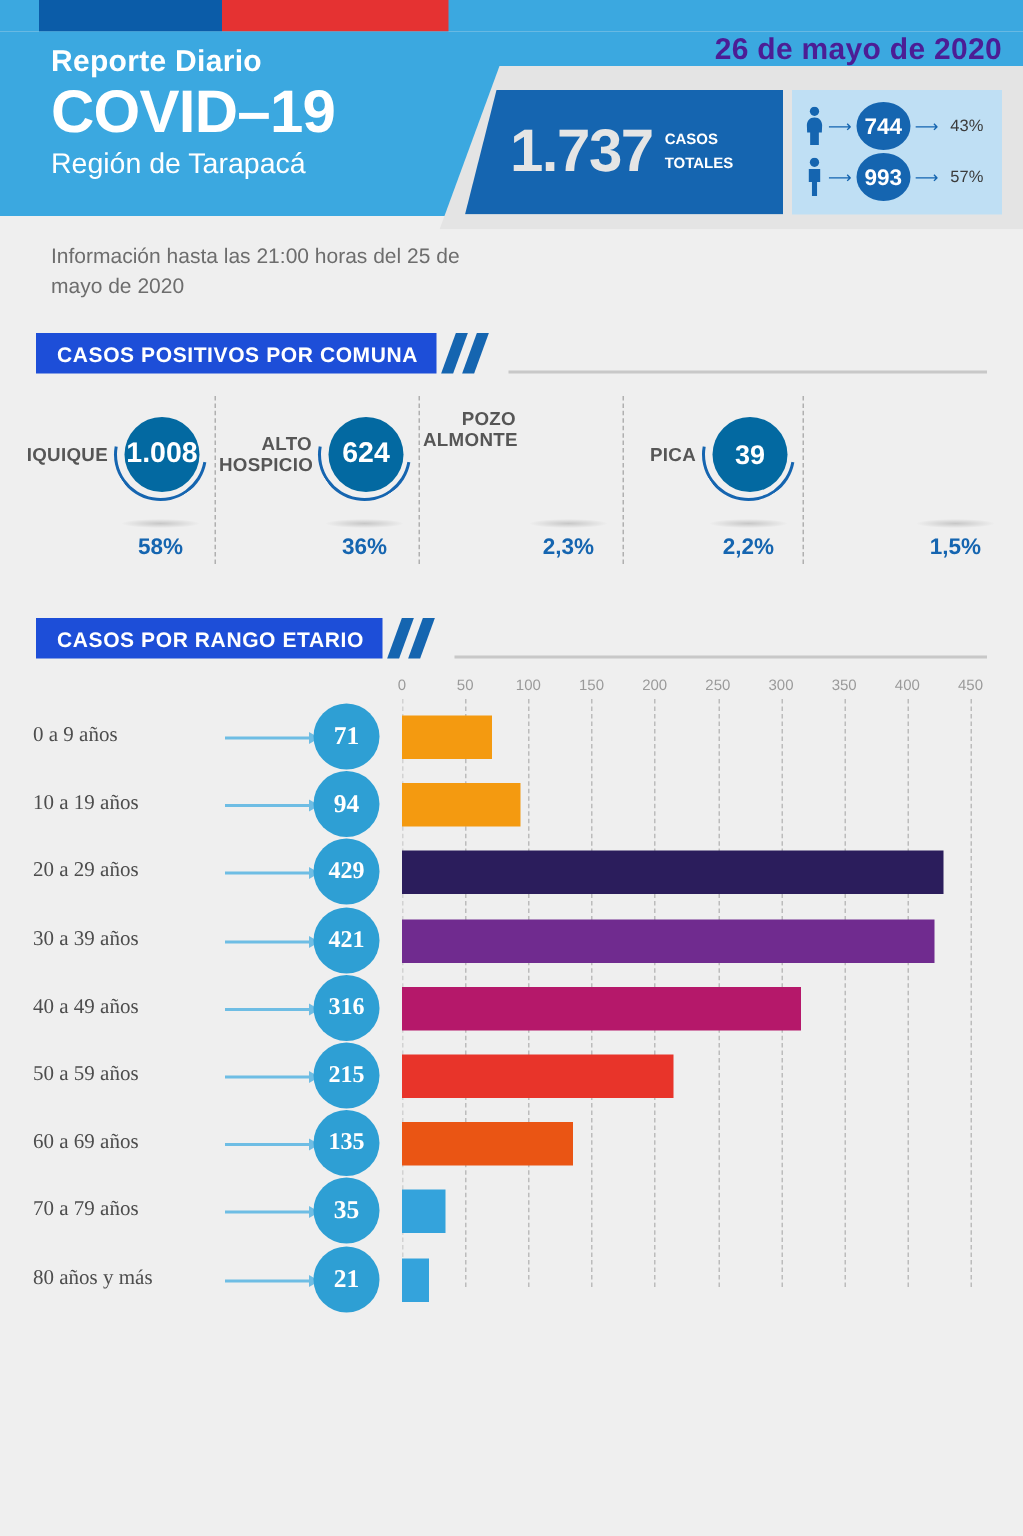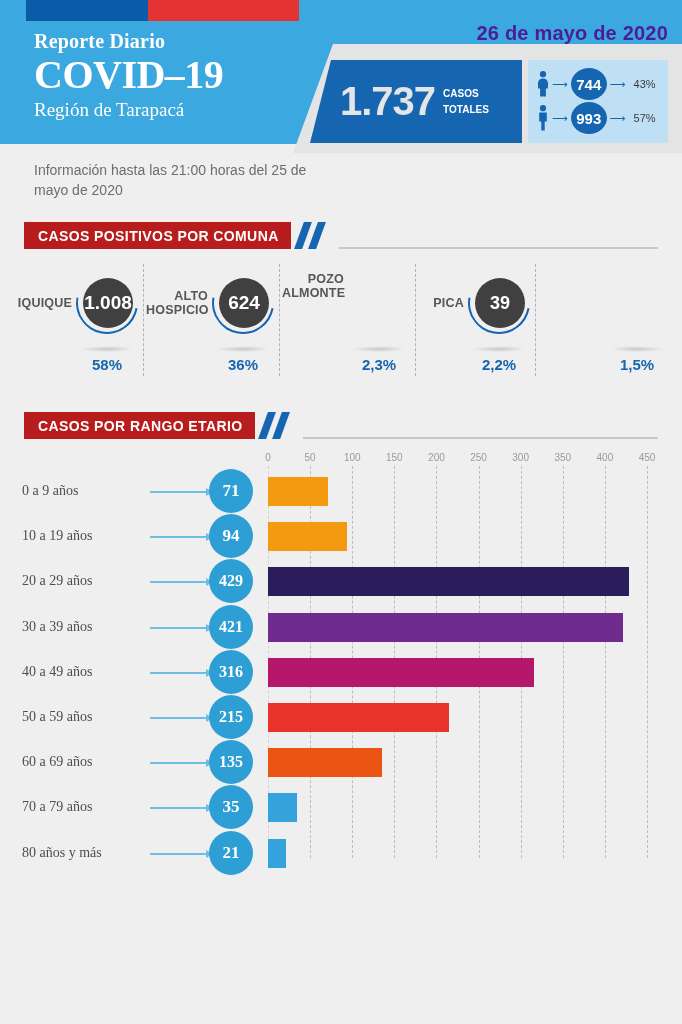--- a/index.html
+++ b/index.html
@@ -12,21 +12,21 @@
   }
   #page { position: relative; width: 682px; height: 1024px; background: #efefef; }
 
   
   .flagbar { position:absolute; left:0; top:0; width:682px; height:21px; background:#3ba8e0; }
   .flag-blue { position:absolute; left:26px; top:0; width:122px; height:21px; background:#0b5ca8; }
   .flag-red  { position:absolute; left:148px; top:0; width:151px; height:21px; background:#e53232; }
 
   
   .header-band { position:absolute; left:0; top:21px; width:682px; height:123px; background:#3ba8e0; }
-  .header-left { position:absolute; left:34px; top:28px; color:#ffffff;font-family:Liberation Serif, serif; }
+  .header-left { position:absolute; left:34px; top:28px; color:#ffffff; }
   .hl-kicker { font-size:20px; font-weight:bold; letter-spacing:.2px; line-height:26px; }
   .hl-title  { font-size:40px; font-weight:bold; letter-spacing:-0.5px; line-height:46px; margin-top:-2px;}
   .hl-sub    { font-size:19px; line-height:26px; margin-top:-1px; }
 
   .date-label {
     position:absolute; right:14px; top:22px;
     color:#4c1d95; font-size:20px; font-weight:bold; letter-spacing:.2px;
   }
 
   
@@ -65,21 +65,21 @@
 
   
   .info-note {
     position:absolute; left:34px; top:160px; width:280px;
     font-size:14px; line-height:20px; color:#6d6d6d;
   }
 
   
   .section-head { position:absolute; left:0; width:682px; height:27px; }
   .sh-bar {
-    position:absolute; left:24px; top:0; height:27px; background:#b91c1c;
+    position:absolute; left:24px; top:0; height:27px; background:#1d4ed8;
     display:flex; align-items:center; padding:0 12px 0 14px;
   }
   .sh-bar span { color:#fff; font-size:14px; font-weight:bold; letter-spacing:.4px; }
   .sh-slashes { position:absolute; top:0; height:27px; width:40px; }
   .sh-slashes i { position:absolute; top:0; width:8px; height:27px; background:#1565b0;
                   transform: skewX(-20deg); display:block; }
   .sh-rule { position:absolute; top:25px; height:2px; background:#c8c8c8; right:24px; }
 
   
   .comuna-wrap { position:absolute; left:0; top:258px; width:682px; height:136px; }
@@ -92,21 +92,21 @@
     line-height:14px; letter-spacing:.2px;
   }
   .c-circle-holder { position:relative; width:62px; height:62px; margin-left:4px; }
   .c-arc {
     position:absolute; left:0; top:0; width:62px; height:62px; border-radius:50%;
     border:2.5px solid #1565b0; border-right-color:transparent; border-top-color:transparent;
     transform: rotate(-35deg);
   }
   .c-circle {
     position:absolute; left:7px; top:6px; width:50px; height:50px; border-radius:50%;
-    background:#404040; color:#fff; font-weight:bold;
+    background:#0369a1; color:#fff; font-weight:bold;
     display:flex; align-items:center; justify-content:center;
   }
   .c-shadow {
     position:absolute; width:52px; height:6px; border-radius:50%;
     background: radial-gradient(ellipse at center, rgba(0,0,0,0.17) 0%, rgba(0,0,0,0) 72%);
     top:88px;
   }
   .c-pct { position:absolute; top:98px; font-size:15px; font-weight:bold; color:#1565b0; text-align:center; }
 
   

